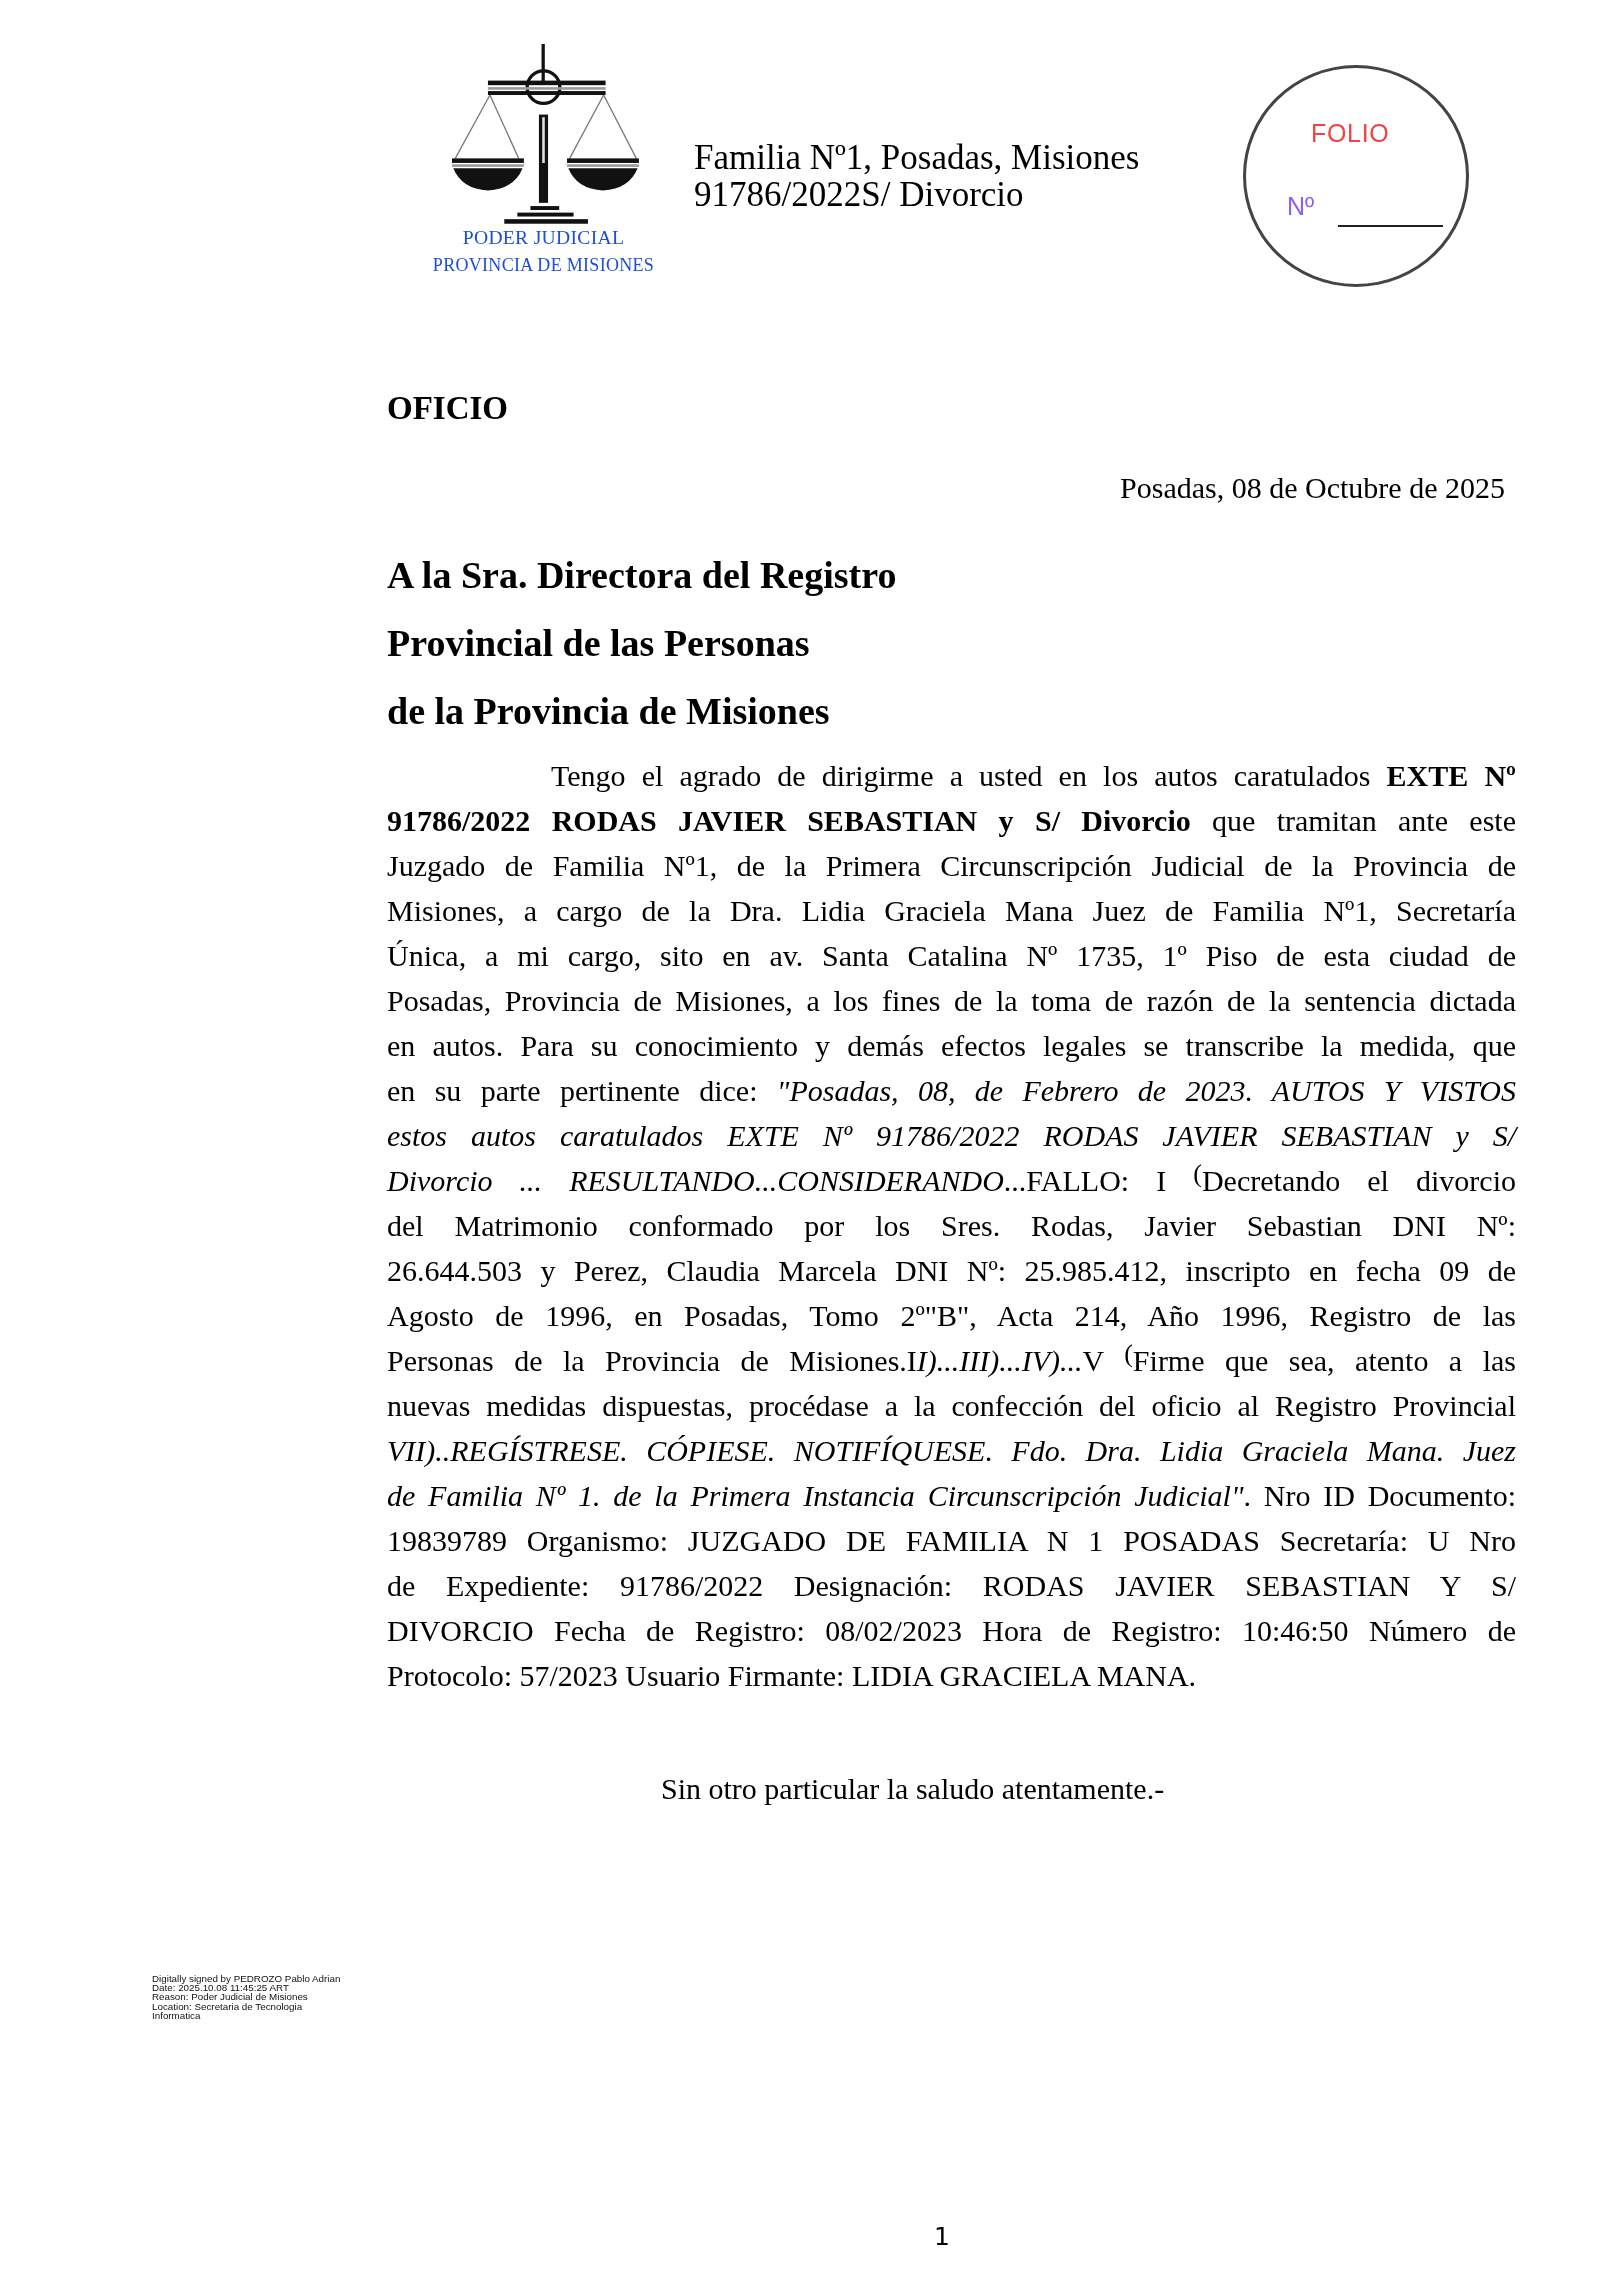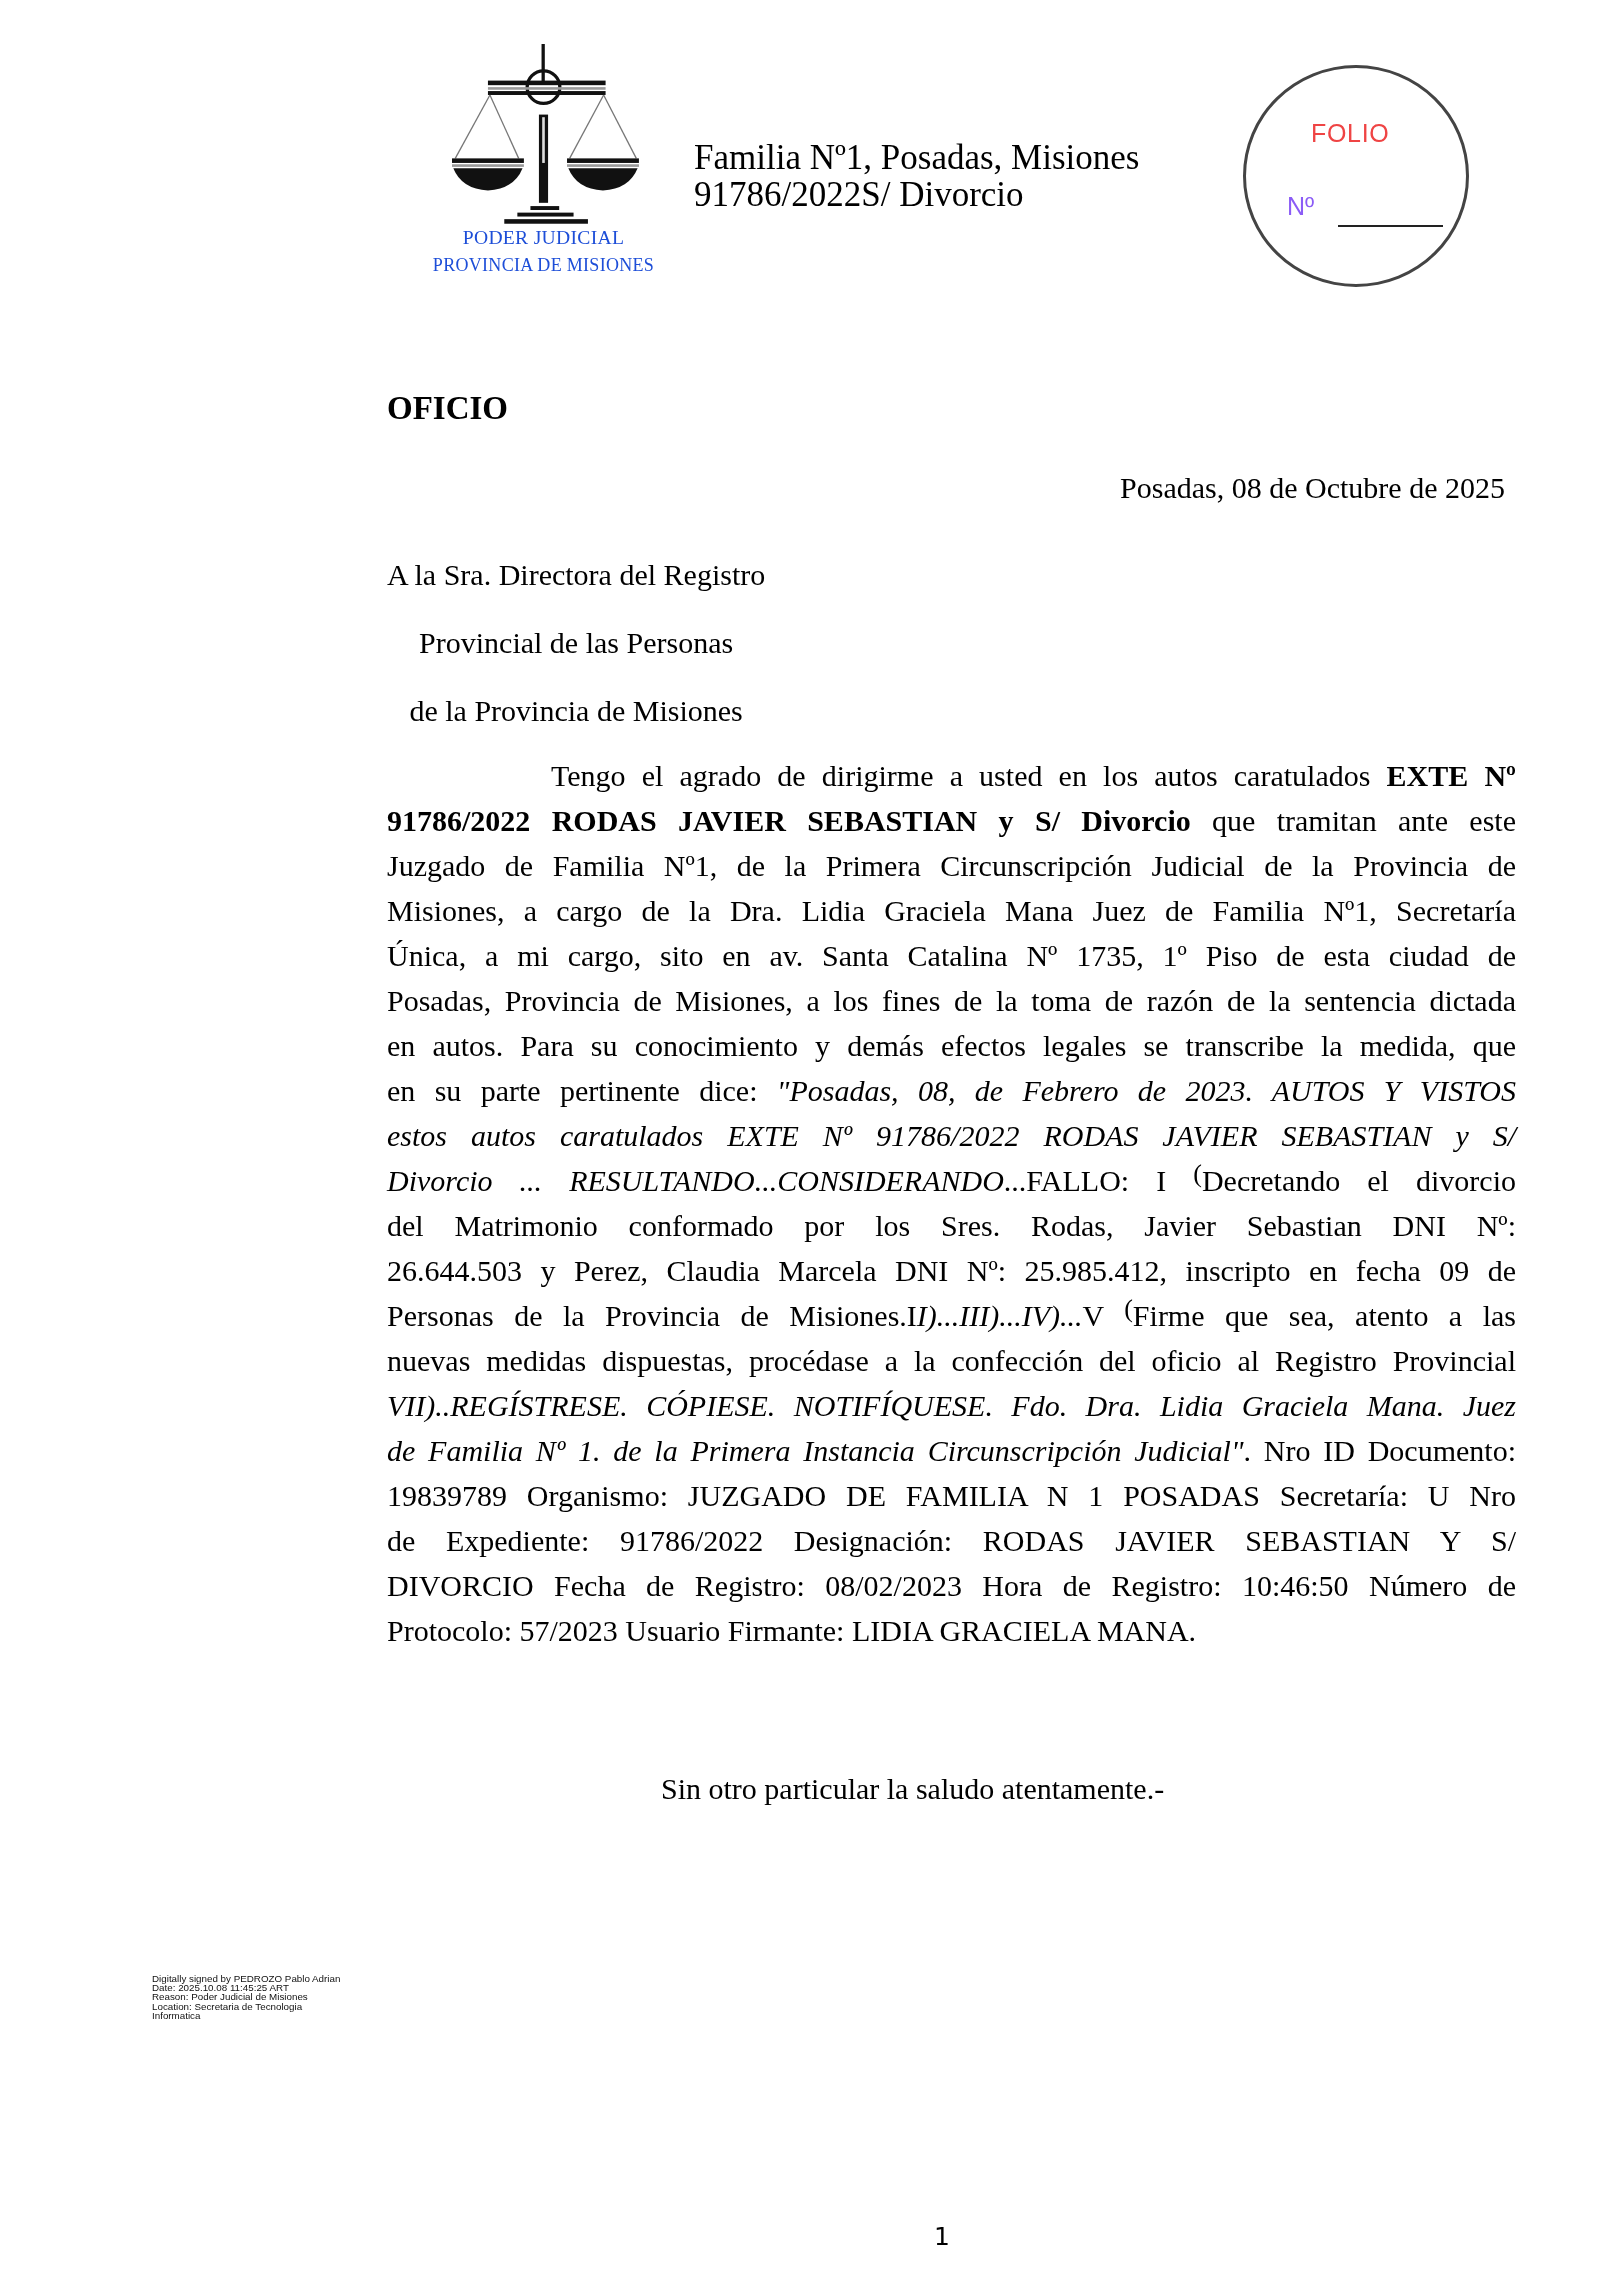--- a/index.html
+++ b/index.html
@@ -22,21 +22,21 @@
   #folio-no { position: absolute; left: 41px; top: 124px; font-family: "Liberation Sans", sans-serif; font-size: 25px; color: #8b5cf6; }
   #folio-line { position: absolute; left: 92px; top: 157px; width: 105px; height: 2px; background: #222; }
 
   
   #title { left: 387px; top: 390px; font-size: 33px; font-weight: bold; }
 
   
   #date { right: 118px; top: 471px; font-size: 30px; }
 
   
-  #addr { left: 387px; top: 541px; font-size: 30px; font-weight: normal; line-height: 68px; text-align: center; }
+  #addr { left: 387px; top: 541px; font-size: 38px; font-weight: bold; line-height: 68px; }
   #addr div { white-space: nowrap; }
 
   
   #body { left: 387px; top: 753px; width: 1129px; font-size: 30px; line-height: 45px; }
   .ln { display: block; text-align: justify; text-align-last: justify; white-space: nowrap; height: 45px; }
   .ln.last { text-align-last: left; }
   .ln.first { padding-left: 164px; }
   .ln > span { white-space: normal; }
   b { font-weight: bold; }
   i { font-style: italic; }
@@ -116,20 +116,21 @@
   <div class="ln">Juzgado de Familia Nº1, de la Primera Circunscripción Judicial de la Provincia de</div>
   <div class="ln">Misiones, a cargo de la Dra. Lidia Graciela Mana Juez de Familia Nº1, Secretaría</div>
   <div class="ln">Única, a mi cargo, sito en av. Santa Catalina Nº 1735, 1º Piso de esta ciudad de</div>
   <div class="ln">Posadas, Provincia de Misiones, a los fines de la toma de razón de la sentencia dictada</div>
   <div class="ln">en autos. Para su conocimiento y demás efectos legales se transcribe la medida, que</div>
   <div class="ln"><span>en su parte pertinente dice: </span><i>"Posadas, 08, de Febrero  de 2023.  AUTOS Y VISTOS</i></div>
   <div class="ln"><i>estos autos caratulados EXTE Nº 91786/2022 RODAS JAVIER SEBASTIAN y S/</i></div>
   <div class="ln"><i>Divorcio ... RESULTANDO...CONSIDERANDO</i><span>...FALLO: I </span><sup class="paren">(</sup><span>Decretando el divorcio</span></div>
   <div class="ln">del Matrimonio conformado por los Sres. Rodas, Javier Sebastian DNI Nº:</div>
   <div class="ln">26.644.503 y Perez, Claudia Marcela DNI Nº: 25.985.412, inscripto en fecha 09 de</div>
+  <div class="ln">Agosto de 1996, en Posadas, Tomo 2º"B", Acta 214, Año 1996, Registro de las</div>
   <div class="ln"><span>Personas de la Provincia de Misiones.I</span><i>I)...III)...IV)...</i><span>V </span><sup class="paren">(</sup><span>Firme que sea, atento a las</span></div>
   <div class="ln">nuevas medidas dispuestas, procédase a la confección del oficio al Registro Provincial</div>
   <div class="ln"><i>VII)..REGÍSTRESE. CÓPIESE. NOTIFÍQUESE. Fdo. Dra. Lidia Graciela Mana. Juez</i></div>
   <div class="ln"><i>de Familia Nº 1. de la Primera Instancia Circunscripción Judicial"</i><span>. Nro ID Documento:</span></div>
   <div class="ln">19839789 Organismo: JUZGADO DE FAMILIA N 1 POSADAS Secretaría: U Nro</div>
   <div class="ln">de Expediente: 91786/2022 Designación: RODAS JAVIER SEBASTIAN Y S/</div>
   <div class="ln">DIVORCIO Fecha de Registro: 08/02/2023 Hora de Registro: 10:46:50 Número de</div>
   <div class="ln last">Protocolo: 57/2023 Usuario Firmante: LIDIA GRACIELA MANA.</div>
 </div>
 

